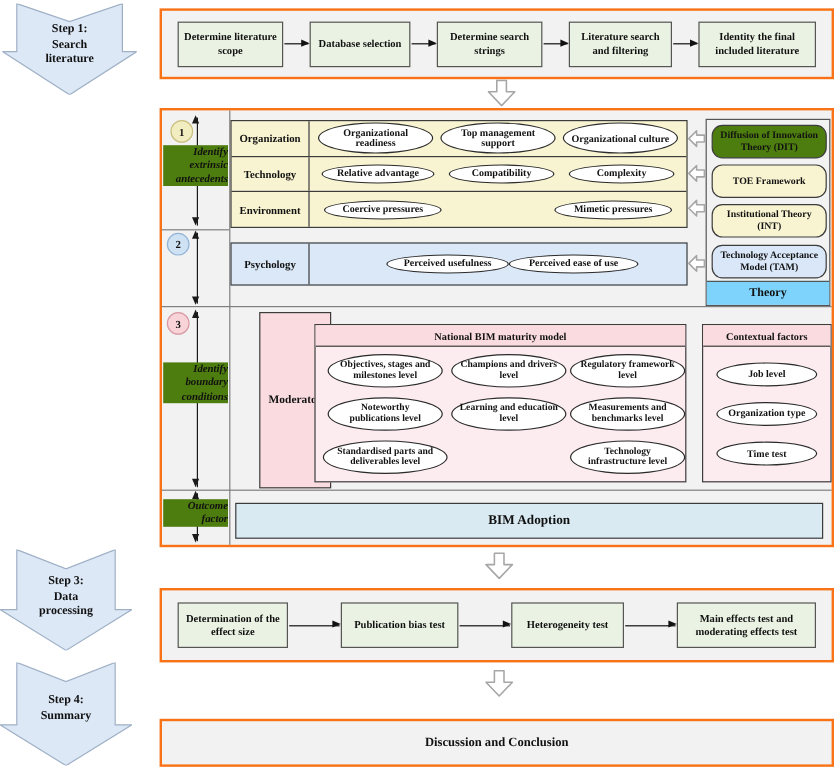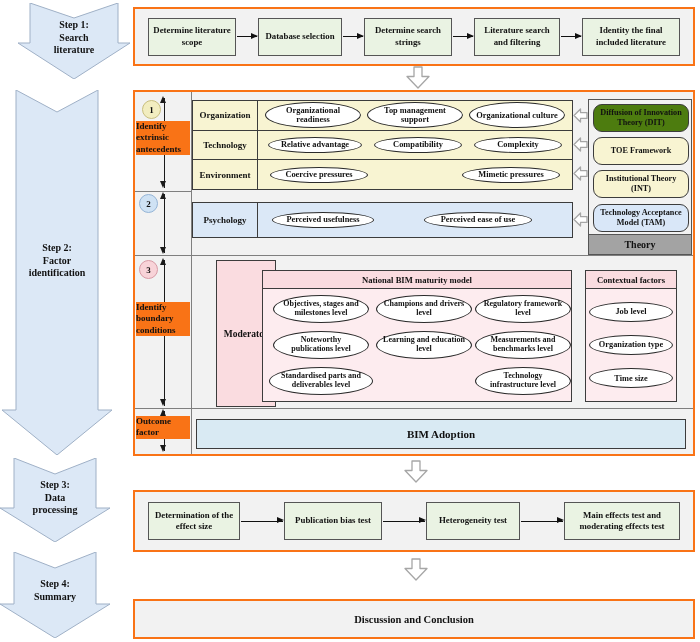--- a/index.html
+++ b/index.html
@@ -30,42 +30,42 @@
   .vdiv{position:absolute;width:1px;background:#7f7f7f;}
   .hdiv{position:absolute;height:1px;background:#7f7f7f;}
 
   
   .numcircle{position:absolute;width:17px;height:17px;border-radius:50%;border:1px solid #999;
              display:flex;align-items:center;justify-content:center;font-size:9px;z-index:3;}
   .vline{position:absolute;width:1px;background:#1a1a1a;z-index:1;}
   .ah{position:absolute;width:0;height:0;z-index:1;}
   .ah.up{border-left:3.6px solid transparent;border-right:3.6px solid transparent;border-bottom:7px solid #1a1a1a;}
   .ah.down{border-left:3.6px solid transparent;border-right:3.6px solid transparent;border-top:7px solid #1a1a1a;}
-  .col-label{position:absolute;left:1px;width:54px;text-align:left;font-size:9px;line-height:1.25;
-             background:#f97316;z-index:2;}
+  .col-label{position:absolute;left:1px;width:54px;text-align:right;font-size:9px;line-height:1.25;
+             background:#4d7c0f;z-index:2;font-style:italic;}
 
   
   .ftable{position:absolute;box-sizing:border-box;border:1.3px solid #3c3c3c;display:flex;flex-direction:column;}
   .frow{flex:1;display:flex;border-bottom:1px solid #3c3c3c;}
   .frow:last-child{border-bottom:none;}
   .fcat{width:64px;flex:none;display:flex;align-items:center;justify-content:center;font-size:9px;
         border-right:1px solid #3c3c3c;text-align:center;}
   .fcontent{flex:1;display:flex;align-items:center;justify-content:space-around;padding:0 4px;}
   .fcontent.spread{justify-content:space-between;padding:0 12px;}
   .ellipse{box-sizing:border-box;background:#fff;border:1px solid #2b2b2b;border-radius:50%;
            display:flex;align-items:center;justify-content:center;text-align:center;
            font-size:8.4px;line-height:1.12;padding:0 6px;}
 
   
   .theory-col{position:absolute;box-sizing:border-box;border:1.3px solid #555;background:#f2f2f2;}
   .theory-box{position:absolute;left:4px;width:96px;height:28px;box-sizing:border-box;border:1px solid #3c3c3c;
               border-radius:9px;display:flex;align-items:center;justify-content:center;text-align:center;
               font-size:8.2px;line-height:1.25;padding:0 3px;}
   .theory-header{position:absolute;left:0;right:0;bottom:0;height:20px;box-sizing:border-box;
-                 border-top:1px solid #555;background:#a3a3a3;display:flex;align-items:center;
+                 border-top:1px solid #555;background:#7dd3fc;display:flex;align-items:center;
                  justify-content:center;font-size:10px;}
 
   
   .moderator{position:absolute;box-sizing:border-box;border:1.3px solid #3c3c3c;background:#fadce0;
              display:flex;align-items:center;justify-content:center;font-size:9.5px;margin-left:20px;}
   .sub-box{position:absolute;box-sizing:border-box;border:1.3px solid #3c3c3c;background:#fdecef;
            display:flex;flex-direction:column;}
   .sub-header{height:17px;flex:none;background:#fadce0;border-bottom:1px solid #3c3c3c;display:flex;
               align-items:center;justify-content:center;font-size:8.6px;}
   .mat-grid{flex:1;display:grid;grid-template-columns:1.08fr 1fr 1fr;align-items:center;justify-items:center;
@@ -77,37 +77,29 @@
   
   .bim-bar{position:absolute;box-sizing:border-box;border:1.3px solid #3c3c3c;background:#d9eaf3;
            display:flex;align-items:center;justify-content:center;font-size:11px;}
   .bigbox{display:flex;align-items:center;justify-content:center;font-size:10.5px;}
 </style>
 </head>
 <body>
 
 <div class="canvas">
 
-  <div class="step-arrow" style="left:18px;top:3px;width:112px;height:76px">
+  <div class="step-arrow" style="left:2px;top:3px;width:112px;height:76px">
     <svg width="112" height="76" viewBox="0 0 112 76">
         <polygon points="12,0 56,15 100,0 100,40 112,40 56,76 0,40 12,40"></polygon>
       </svg>
     <div class="step-label" style="top:16px">Step 1:
 Search
 literature</div>
   </div>
 
-  <div class="step-arrow" style="left:2px;top:90px;width:110px;height:365px">
-    <svg width="110" height="365" viewBox="0 0 110 365">
-        <polygon points="14,0 55,22 96,0 96,320 110,320 55,365 0,320 14,320"></polygon>
-      </svg>
-    <div class="step-label" style="top:152px">Step 2:
-Factor
-identification</div>
-  </div>
 
   <div class="step-arrow" style="left:0px;top:458px;width:110px;height:84px">
     <svg width="110" height="84" viewBox="0 0 110 84">
         <polygon points="14,0 55,16 96,0 96,50 110,50 55,84 0,50 14,50"></polygon>
       </svg>
     <div class="step-label" style="top:21px">Step 3:
 Data
 processing</div>
   </div>
 
@@ -181,21 +173,21 @@
     </div>
 
     <div class="numcircle" style="left:4px;top:102px;background:#cfe2f4;border-color:#94b4d6">2</div>
     <div class="vline" style="left:29px;top:102px;height:59px"></div>
     <div class="ah up" style="left:25px;top:100px"></div>
     <div class="ah down" style="left:25px;top:155px"></div>
 
     <div class="ftable" style="left:57px;top:110px;width:381px;height:36px;background:#dbe8f7">
       <div class="frow">
         <div class="fcat">Psychology</div>
-        <div class="fcontent" style="justify-content:space-between;padding:0 40px 0 14px">
+        <div class="fcontent" style="justify-content:flex-end;padding:0 40px 0 14px">
           <div class="ellipse" style="width:102px;height:16px">Perceived usefulness</div>
           <div class="ellipse" style="width:108px;height:16px">Perceived ease of use</div>
         </div>
       </div>
     </div>
 
     <div class="theory-col" style="left:453px;top:7px;width:104px;height:156px">
       <div class="theory-box" style="top:4px;background:#4d7c0f">Diffusion of Innovation Theory (DIT)</div>
       <div class="theory-box" style="top:37px;background:#f8f4d2">TOE Framework</div>
       <div class="theory-box" style="top:70px;background:#f8f4d2">Institutional Theory (INT)</div>
@@ -232,26 +224,26 @@
         <div class="ellipse mell">Regulatory framework level</div>
         <div class="ellipse mell">Noteworthy publications level</div>
         <div class="ellipse mell">Learning and education level</div>
         <div class="ellipse mell">Measurements and benchmarks level</div>
         <div class="ellipse mell" style="width:104px">Standardised parts and deliverables level</div>
         <div></div>
         <div class="ellipse mell">Technology infrastructure level</div>
       </div>
     </div>
 
-    <div class="sub-box" style="left:450px;top:178px;width:92px;height:132px">
+    <div class="sub-box" style="left:450px;top:178px;width:108px;height:132px">
       <div class="sub-header">Contextual factors</div>
       <div class="ctx-body">
         <div class="ellipse cell">Job level</div>
         <div class="ellipse cell">Organization type</div>
-        <div class="ellipse cell">Time size</div>
+        <div class="ellipse cell">Time test</div>
       </div>
     </div>
 
     <div class="vline" style="left:29px;top:319px;height:40px"></div>
     <div class="ah up" style="left:25px;top:317px"></div>
     <div class="ah down" style="left:25px;top:353px"></div>
     <div class="col-label" style="top:324px">Outcome factor</div>
     <div class="bim-bar" style="left:61px;top:327px;width:490px;height:30px">BIM Adoption</div>
 
   </div>

